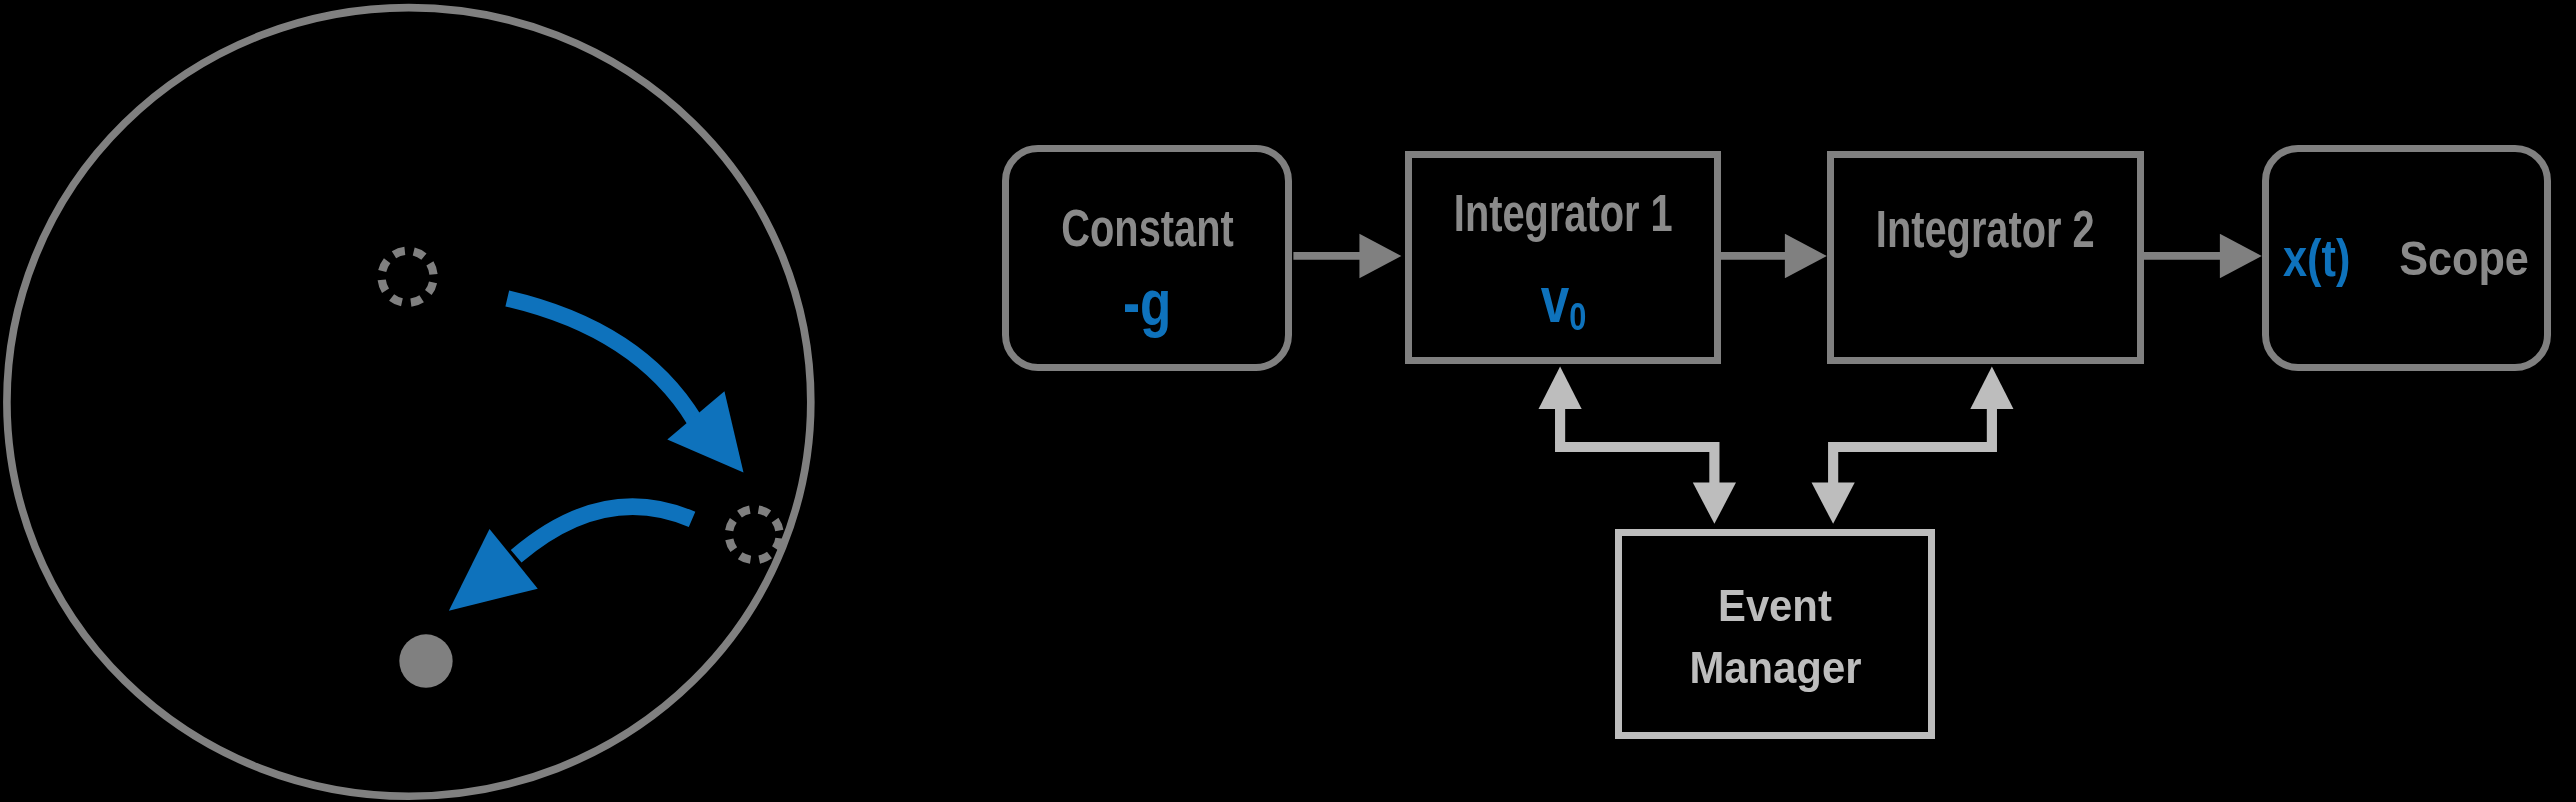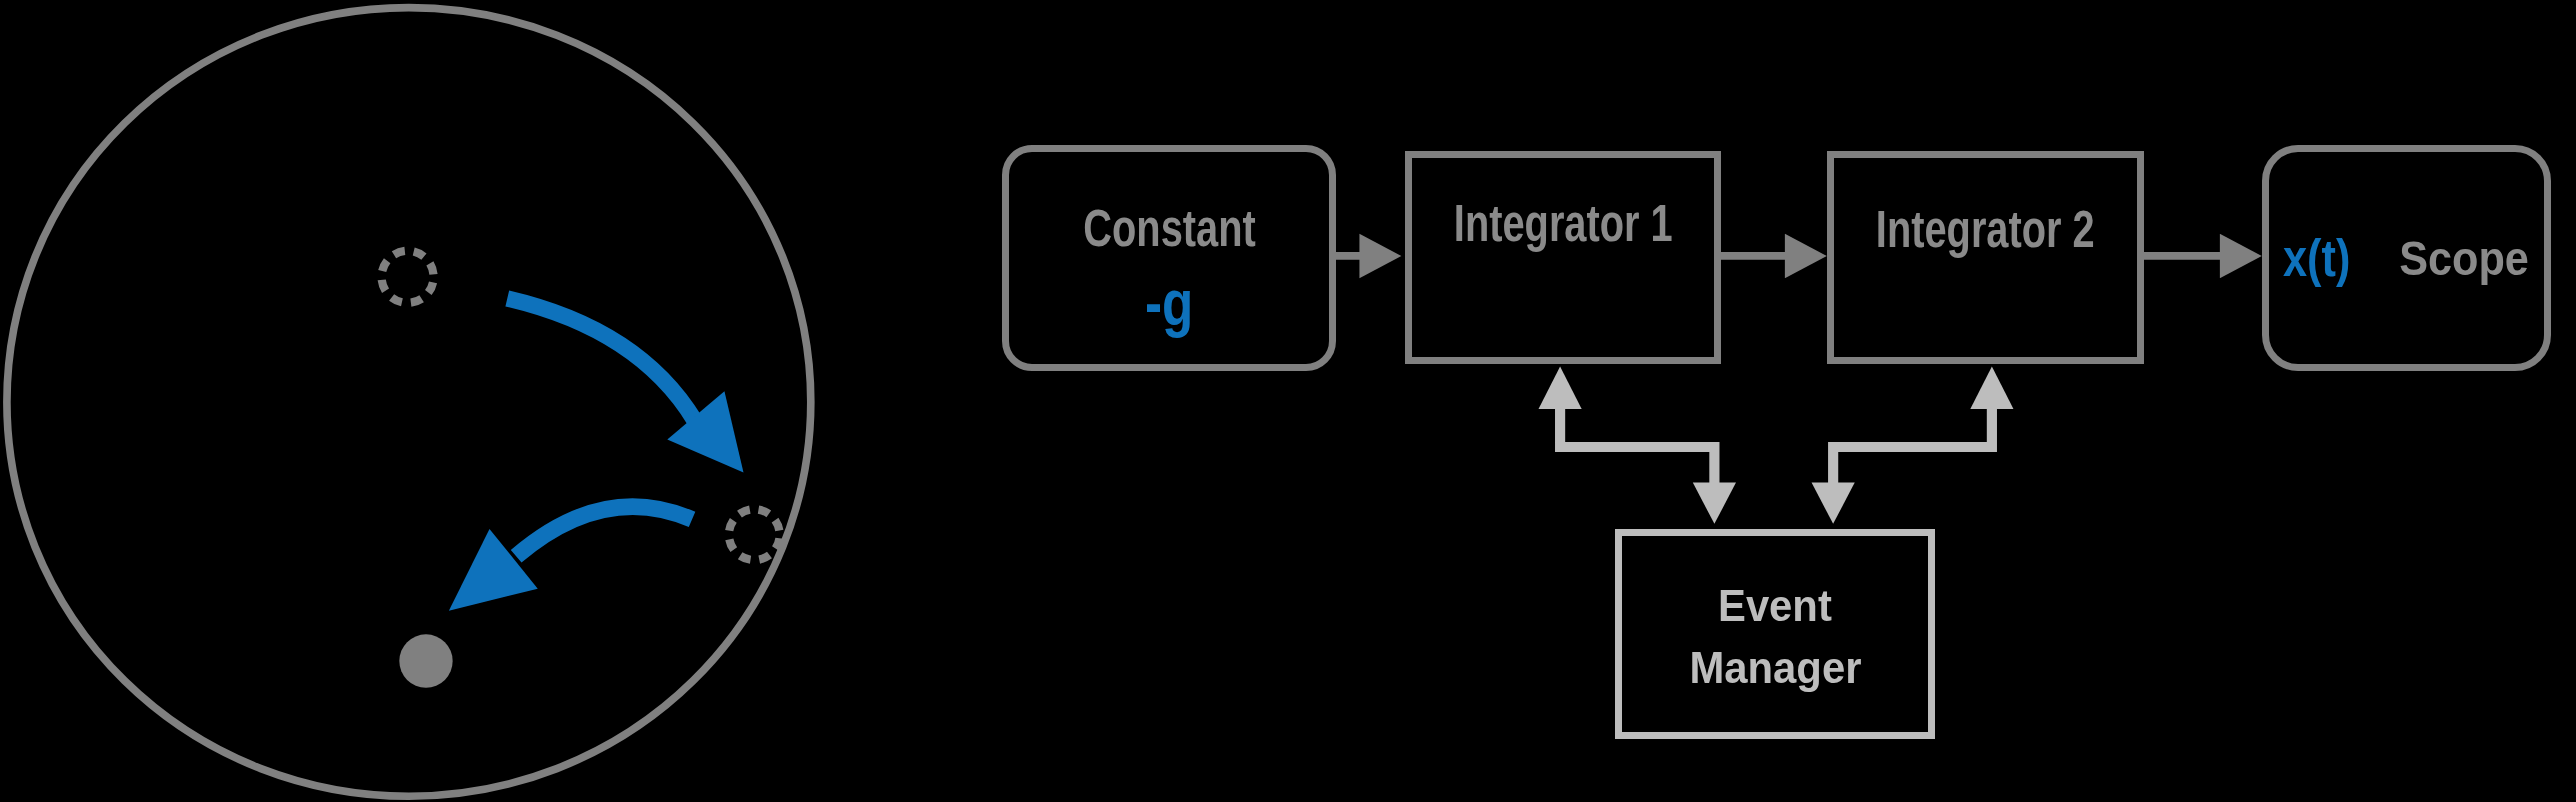--- a/index.html
+++ b/index.html
@@ -98,32 +98,35 @@
 
     <polyline points="2456,642 2456,704 2699,704 2699,764" fill="none" stroke="#bdbdbd" stroke-width="16"></polyline>
     <polygon points="2456,577 2422,644 2490,644" fill="#bdbdbd"></polygon>
     <polygon points="2699,825 2665,760 2733,760" fill="#bdbdbd"></polygon>
 
     <polyline points="3136,642 3136,704 2886,704 2886,764" fill="none" stroke="#bdbdbd" stroke-width="16"></polyline>
     <polygon points="3136,577 3102,644 3170,644" fill="#bdbdbd"></polygon>
     <polygon points="2886,825 2852,760 2920,760" fill="#bdbdbd"></polygon>
   </svg>
 
-  <div class="block rounded" style="left:1002px; top:145px; width:334px; height:226px;border-radius:30px;">
+  <div class="block rounded" style="left:1002px; top:145px; width:290px; height:226px;">
     <div class="line" style="top:76px">
       <span class="squish block-title">Constant</span>
     </div>
     <div class="line" style="top:151px">
       <span class="squish squish80 block-value">-g</span>
     </div>
   </div>
 
   <div class="block" style="left:1405px; top:151px; width:316px; height:213px;">
-    <div class="line" style="top:65px">
+    <div class="line" style="top:55px">
       <span class="squish block-title">Integrator 1</span>
+    </div>
+    <div class="line" style="top:142px">
+      <span class="squish squish80 block-value"><span>v</span><span class="sub">0</span></span>
     </div>
   </div>
 
   <div class="block" style="left:1827px; top:151px; width:317px; height:213px;padding-left:24px;">
     <div class="line" style="top:71px">
       <span class="squish block-title">Integrator 2</span>
     </div>
   </div>
 
   <div class="block rounded" style="left:2262px; top:145px; width:289px; height:226px;">

